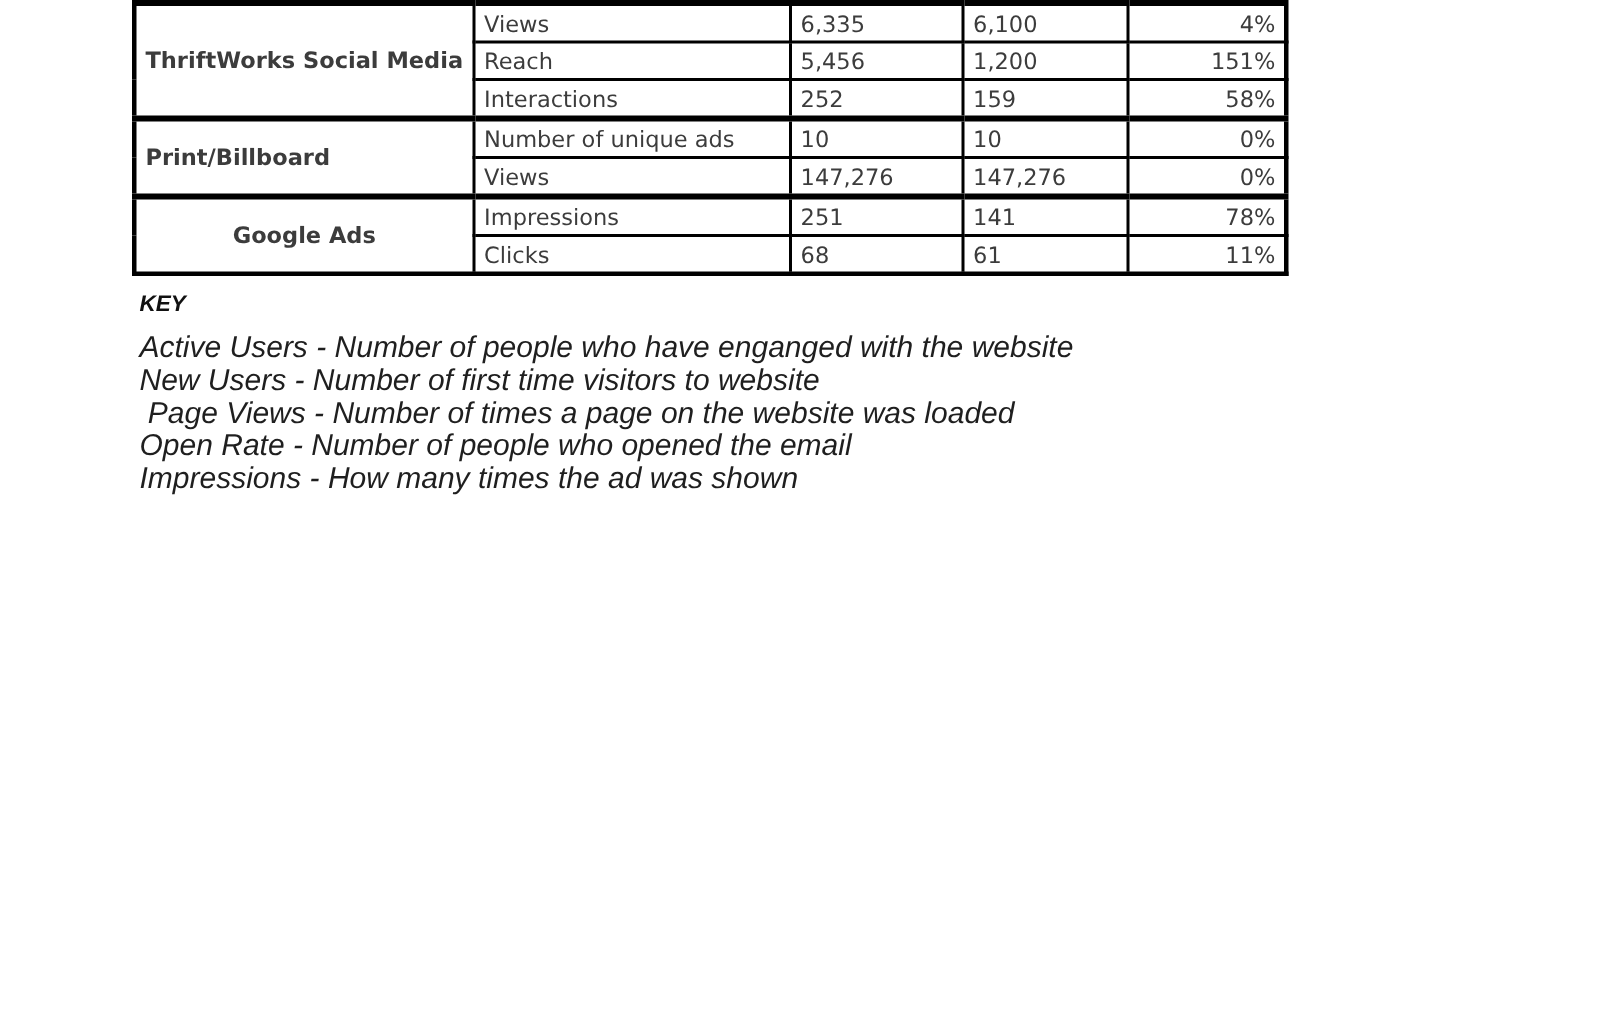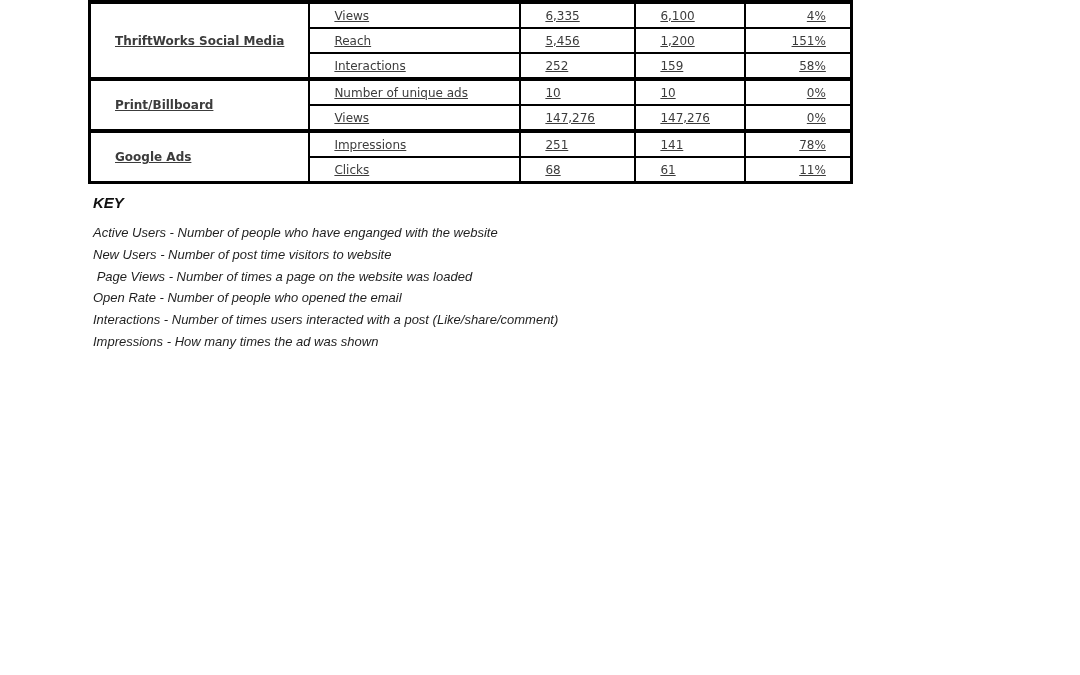--- a/index.html
+++ b/index.html
@@ -16,41 +16,40 @@
   table.metrics {
     position: absolute;
     left: 88px; top: 0;
     border-collapse: collapse;
     table-layout: fixed;
     border: 3px solid #000;
   }
   table.metrics td {
     border: 2px solid #000;
     height: 23px;
-    padding: 0 24px;
-    font-size: 12px;
+    padding: 0 6px;
+    font-size: 15px;
     color: #3c3c3c;
     vertical-align: middle;
     white-space: nowrap;
     overflow: hidden;
     background: #ffffff;
-    text-decoration: underline;
   }
   table.metrics tr.group-start td { border-top: 4px solid #000; }
   td.label {
     font-weight: bold;
     font-size: 15.5px;
     color: #0a0a0a;
     white-space: normal;
     line-height: 1.5;
     padding: 0 7px;
     border-left: 3px solid #000;
     border-right: 3px solid #000;
   }
-  td.bg-green { background: var(--label-green, #d8ecd9); }
+  td.bg-green { background: var(--label-green, #d8ecd9); text-align: center; }
   td.bg-blue  { background: var(--label-blue, #dbe5f8); }
   td.pct {
     background: var(--percent-green, #b9e0ca);
     text-align: right;
     border-left: 3px solid #000;
     color: #333333;
   }
 
   
   .key {
@@ -60,21 +59,21 @@
     font-style: italic;
   }
   .key-heading {
     font-weight: bold;
     font-size: 15px;
     color: #111111;
     line-height: 18px;
     margin-bottom: 10px;
   }
   .key-line {
-    font-size: 13px;
+    font-size: 20px;
     color: #1f1f1f;
     line-height: 21.8px;
     white-space: pre-wrap;
   }
 </style>
 </head>
 <body>
 
 <div class="page">
 
@@ -134,20 +133,19 @@
         <td>68</td>
         <td>61</td>
         <td class="pct">11%</td>
       </tr>
     </tbody>
   </table>
 
   <div class="key">
     <div class="key-heading">KEY</div>
     <div class="key-line">Active Users - Number of people who have enganged with the website</div>
-    <div class="key-line">New Users - Number of post time visitors to website</div>
+    <div class="key-line">New Users - Number of first time visitors to website</div>
     <div class="key-line"> Page Views - Number of times a page on the website was loaded</div>
     <div class="key-line">Open Rate - Number of people who opened the email</div>
-    <div class="key-line">Interactions - Number of times users interacted with a post (Like/share/comment)</div>
     <div class="key-line">Impressions - How many times the ad was shown</div>
   </div>
 
 </div>
 
 </body></html>

